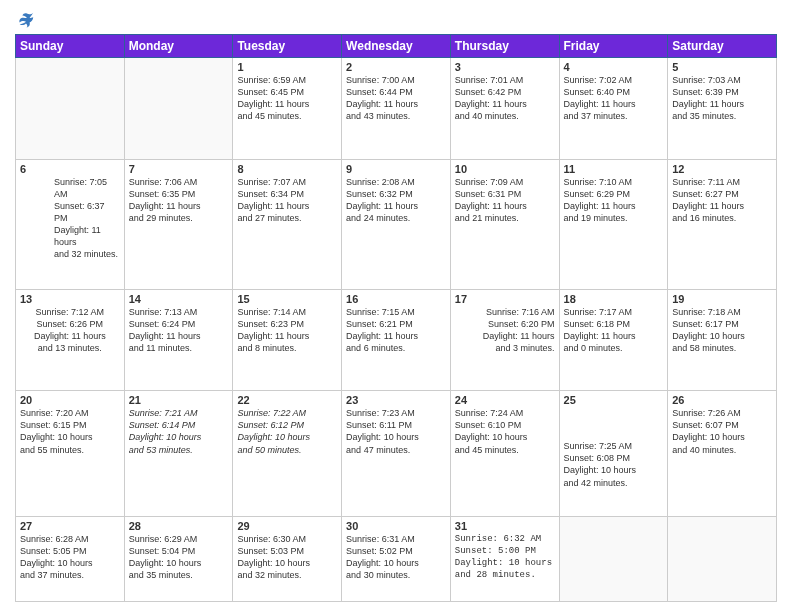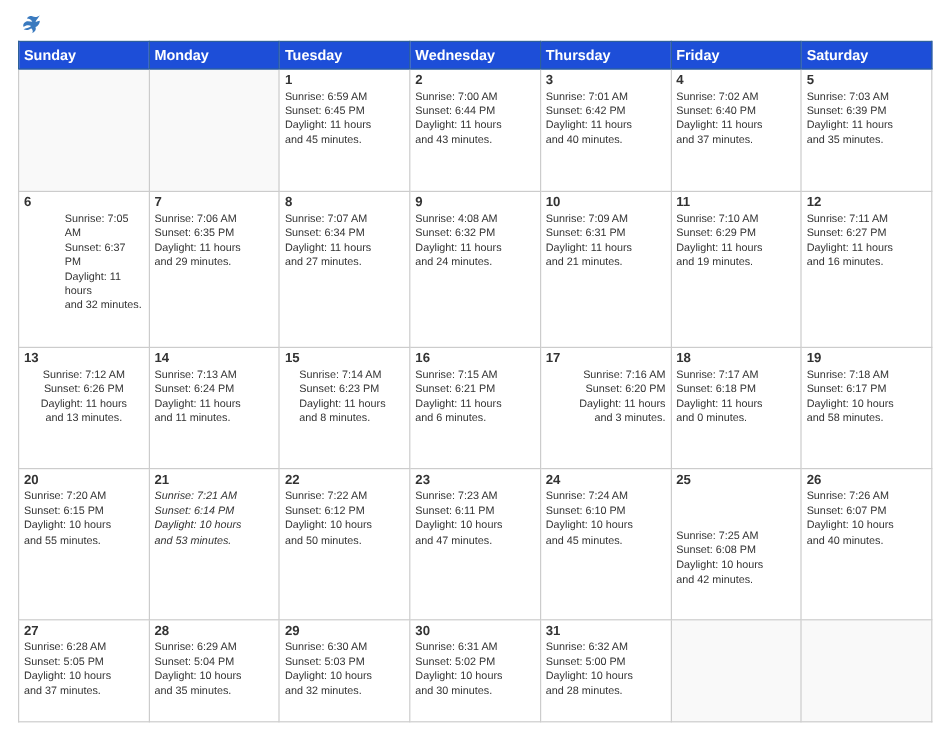--- a/index.html
+++ b/index.html
@@ -55,21 +55,21 @@
       color: #555;
     }
     .calendar {
       flex: 1;
       border: 1px solid #ccc;
       border-collapse: collapse;
       width: 100%;
       table-layout: fixed;
     }
     .calendar th {
-      background: #1d4ed8;
+      background: #6d28d9;
       color: #fff;
       font-size: 12px;
       font-weight: bold;
       padding: 4px 4px;
       text-align: left;
       border: 1px solid #2e6099;
     }
     .calendar td {
       border: 1px solid #ccc;
       vertical-align: top;
@@ -186,21 +186,21 @@
           </td>
           <td>
             <span class="day-num">8</span>
             <div class="cell-text" style="white-space: pre-line;">Sunrise: 7:07 AM
 Sunset: 6:34 PM
 Daylight: 11 hours
 and 27 minutes.</div>
           </td>
           <td>
             <span class="day-num">9</span>
-            <div class="cell-text" style="white-space: pre-line;">Sunrise: 4:08 AM
+            <div class="cell-text" style="white-space: pre-line;">Sunrise: 2:08 AM
 Sunset: 6:32 PM
 Daylight: 11 hours
 and 24 minutes.</div>
           </td>
           <td>
             <span class="day-num">10</span>
             <div class="cell-text" style="white-space: pre-line;">Sunrise: 7:09 AM
 Sunset: 6:31 PM
 Daylight: 11 hours
 and 21 minutes.</div>
@@ -230,21 +230,21 @@
           </td>
           <td>
             <span class="day-num">14</span>
             <div class="cell-text" style="white-space: pre-line;">Sunrise: 7:13 AM
 Sunset: 6:24 PM
 Daylight: 11 hours
 and 11 minutes.</div>
           </td>
           <td>
             <span class="day-num">15</span>
-            <div class="cell-text" style="white-space: pre-line; margin-left: 12px;">Sunrise: 7:14 AM
+            <div class="cell-text" style="white-space: pre-line;">Sunrise: 7:14 AM
 Sunset: 6:23 PM
 Daylight: 11 hours
 and 8 minutes.</div>
           </td>
           <td>
             <span class="day-num">16</span>
             <div class="cell-text" style="white-space: pre-line;">Sunrise: 7:15 AM
 Sunset: 6:21 PM
 Daylight: 11 hours
 and 6 minutes.</div>
@@ -281,21 +281,21 @@
           </td>
           <td>
             <span class="day-num">21</span>
             <div class="cell-text" style="white-space: pre-line; font-style: italic;">Sunrise: 7:21 AM
 Sunset: 6:14 PM
 Daylight: 10 hours
 and 53 minutes.</div>
           </td>
           <td>
             <span class="day-num">22</span>
-            <div class="cell-text" style="white-space: pre-line;">Sunrise: 7:22 AM
+            <div class="cell-text" style="white-space: pre-line; font-style: italic;">Sunrise: 7:22 AM
 Sunset: 6:12 PM
 Daylight: 10 hours
 and 50 minutes.</div>
           </td>
           <td>
             <span class="day-num">23</span>
             <div class="cell-text" style="white-space: pre-line;">Sunrise: 7:23 AM
 Sunset: 6:11 PM
 Daylight: 10 hours
 and 47 minutes.</div>
@@ -346,21 +346,21 @@
           </td>
           <td>
             <span class="day-num">30</span>
             <div class="cell-text" style="white-space: pre-line;">Sunrise: 6:31 AM
 Sunset: 5:02 PM
 Daylight: 10 hours
 and 30 minutes.</div>
           </td>
           <td>
             <span class="day-num">31</span>
-            <div class="cell-text" style="white-space: pre-line;">Sunrise: 6:32 AM
+            <div class="cell-text" style="white-space: pre-line; font-family: Liberation Mono, monospace;">Sunrise: 6:32 AM
 Sunset: 5:00 PM
 Daylight: 10 hours
 and 28 minutes.</div>
           </td>
           <td class="empty"></td>
           <td class="empty"></td>
         </tr>
       </tbody>
   </table>
 </div>

